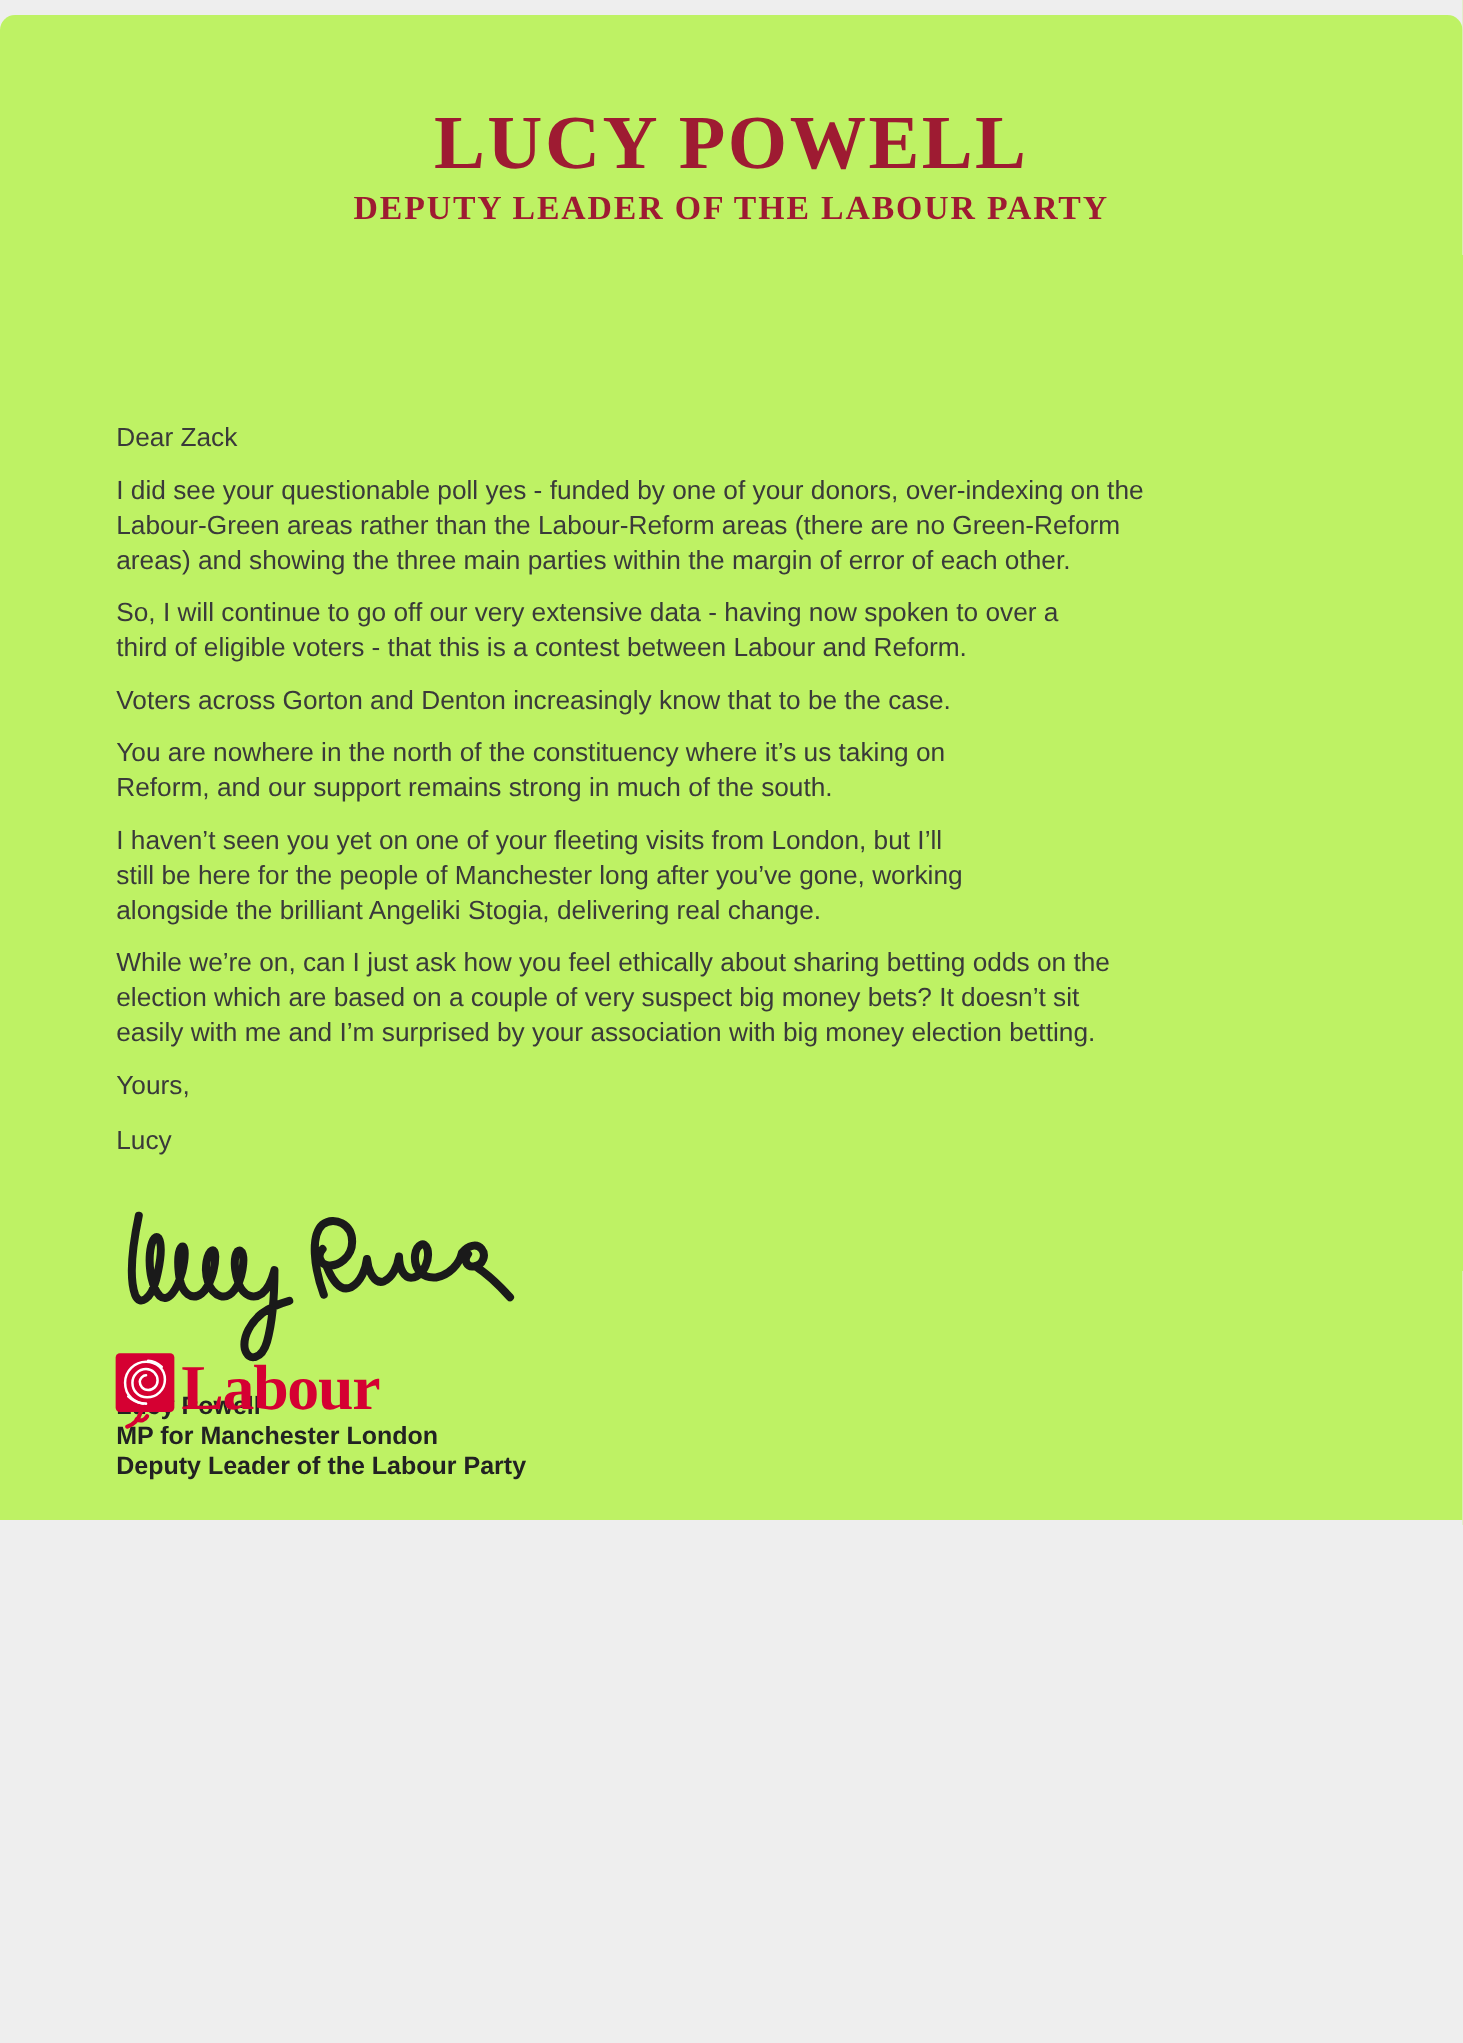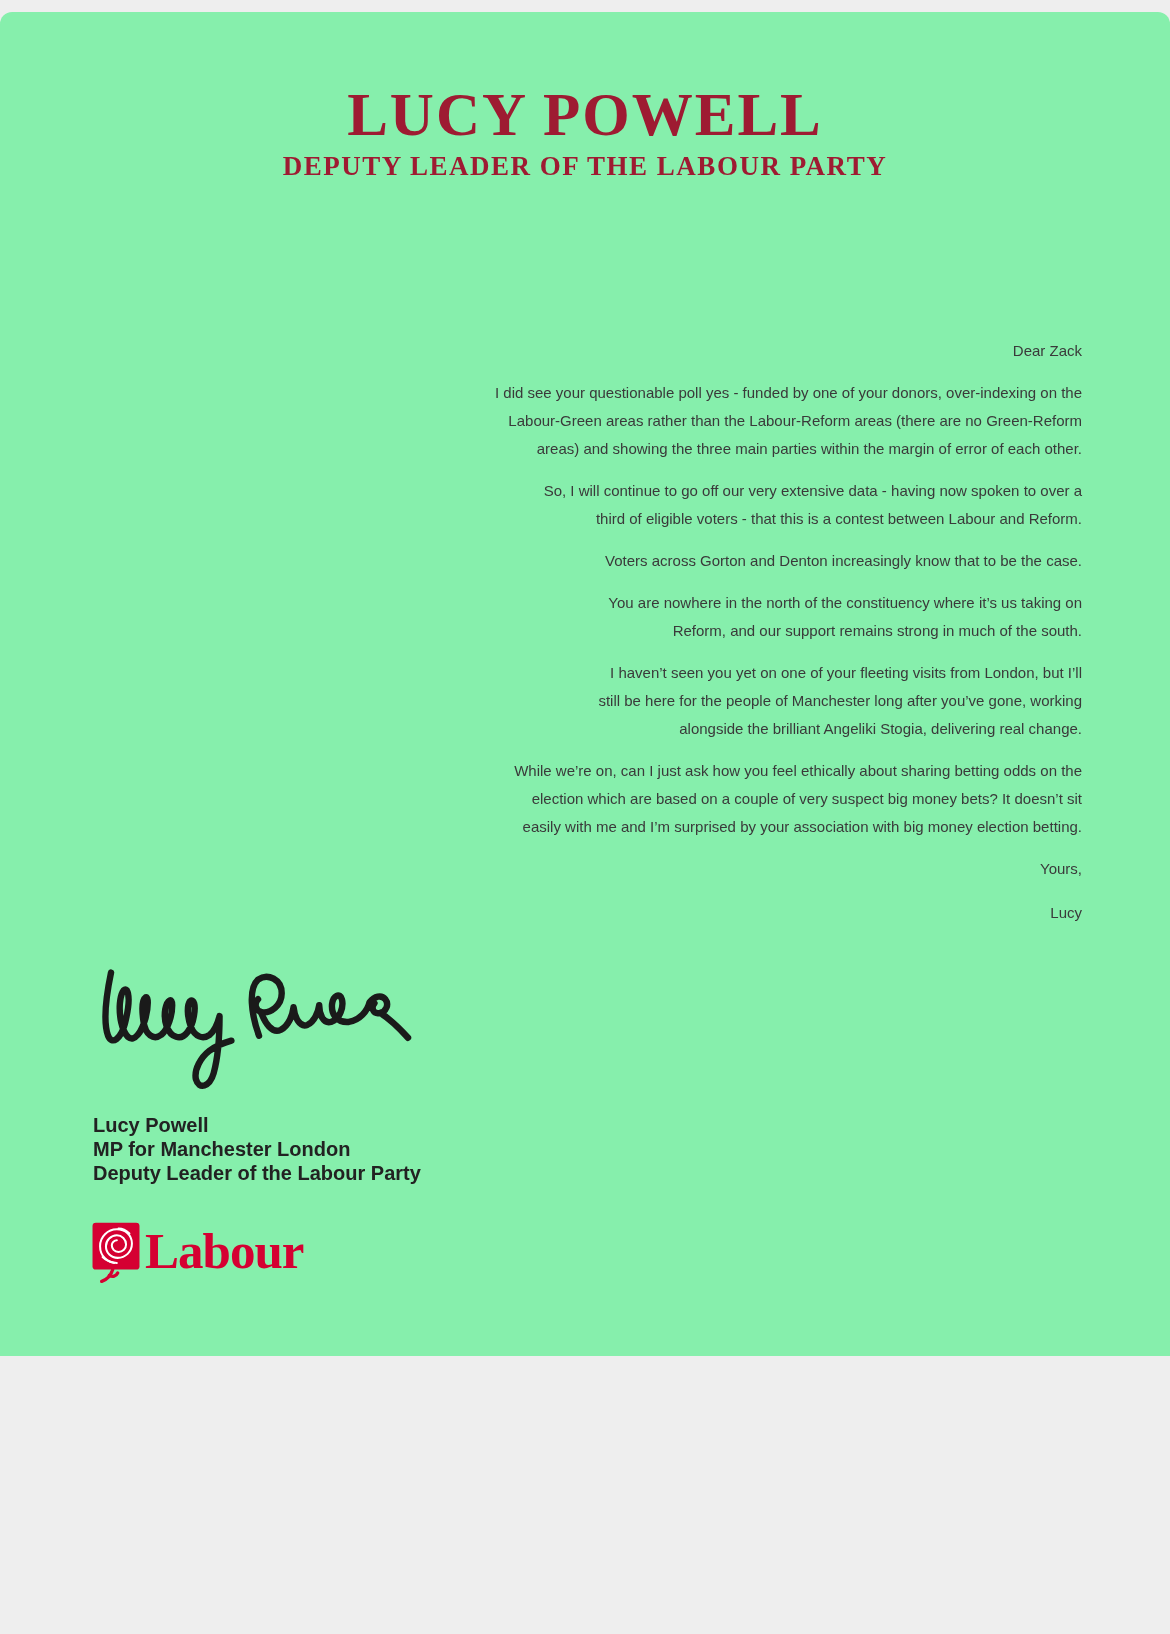--- a/index.html
+++ b/index.html
@@ -5,23 +5,23 @@
   * { box-sizing: border-box; }
   html, body {
     margin: 0; padding: 0;
     background: #eeeeee;
     width: 1170px; height: 1634px;
     overflow: hidden;
     font-family: "Liberation Sans", "DejaVu Sans", sans-serif;
   }
   .page {
     position: relative;
-    width: 1170px; height: 1344px;
+    width: 1170px; height: 1204px;
     margin-top: 12px;
-    background: #86efac;
+    background: #bef264;
     border-radius: 12px 12px 0 0;
   }
   .header {
     padding-top: 72px;
     text-align: center;
     color: #9e1b32;
     font-family: "Liberation Serif", "DejaVu Serif", serif;
   }
   .header .title {
     font-size: 61px;
@@ -32,23 +32,22 @@
   .header .subtitle {
     margin-top: 5px;
     font-size: 27px;
     font-weight: 700;
     letter-spacing: 1.5px;
     line-height: 30px;
   }
   .letter {
     margin: 156px 88px 0 93px;
     color: #3a3a3a;
-    font-size: 15px;
+    font-size: 21px;
     line-height: 28px;
-    text-align: right;
   }
   .letter p {
     margin: 0 0 14px 0;
     white-space: pre-wrap;
   }
   .letter p.closing { margin-bottom: 16px; }
   .letter p.closing-name { margin-bottom: 16px; }
   .signature {
     display: block;
     margin: 18px 0 0 0;

